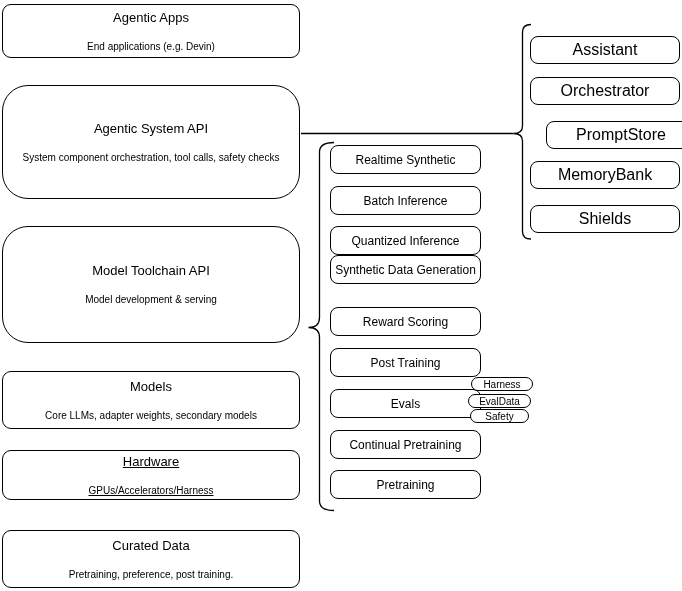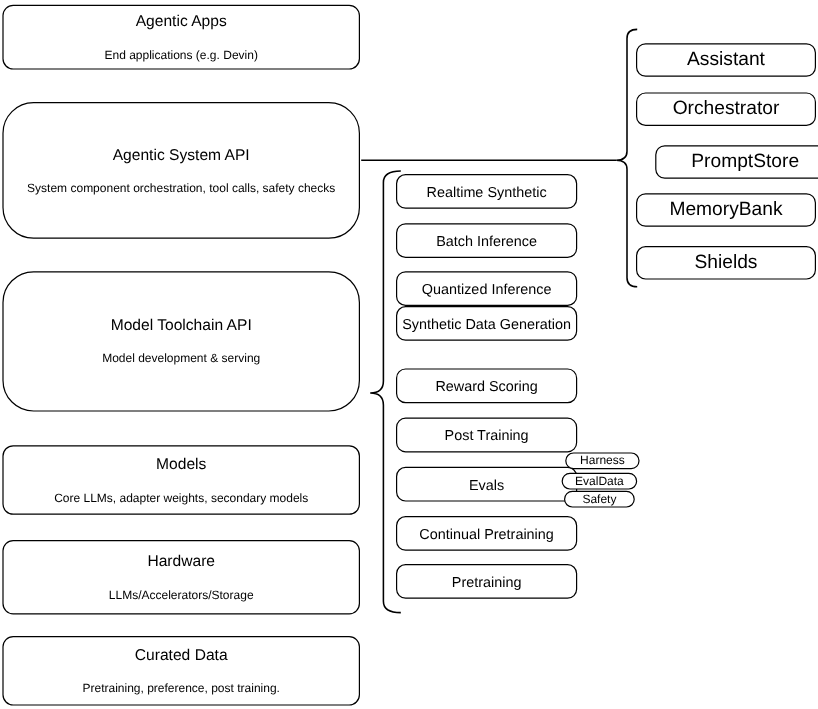--- a/index.html
+++ b/index.html
@@ -111,23 +111,23 @@
   <div class="lbox tall" style="top:226px; height:117px;">
     <div class="title">Model Toolchain API</div>
     <div class="subtitle">Model development &amp; serving</div>
   </div>
 
   <div class="lbox" style="top:371px; height:58px;">
     <div class="title">Models</div>
     <div class="subtitle">Core LLMs, adapter weights, secondary models</div>
   </div>
 
-  <div class="lbox" style="top:450px; height:62px;">
+  <div class="lbox" style="top:450px; height:50px;text-decoration:underline;">
     <div class="title">Hardware</div>
-    <div class="subtitle">LLMs/Accelerators/Storage</div>
+    <div class="subtitle">GPUs/Accelerators/Harness</div>
   </div>
 
   <div class="lbox" style="top:530px; height:58px;">
     <div class="title">Curated Data</div>
     <div class="subtitle">Pretraining, preference, post training.</div>
   </div>
 
   <div class="mbox" style="top:145px;">Realtime Synthetic</div>
   <div class="mbox" style="top:186px;">Batch Inference</div>
   <div class="mbox" style="top:226px;">Quantized Inference</div>

